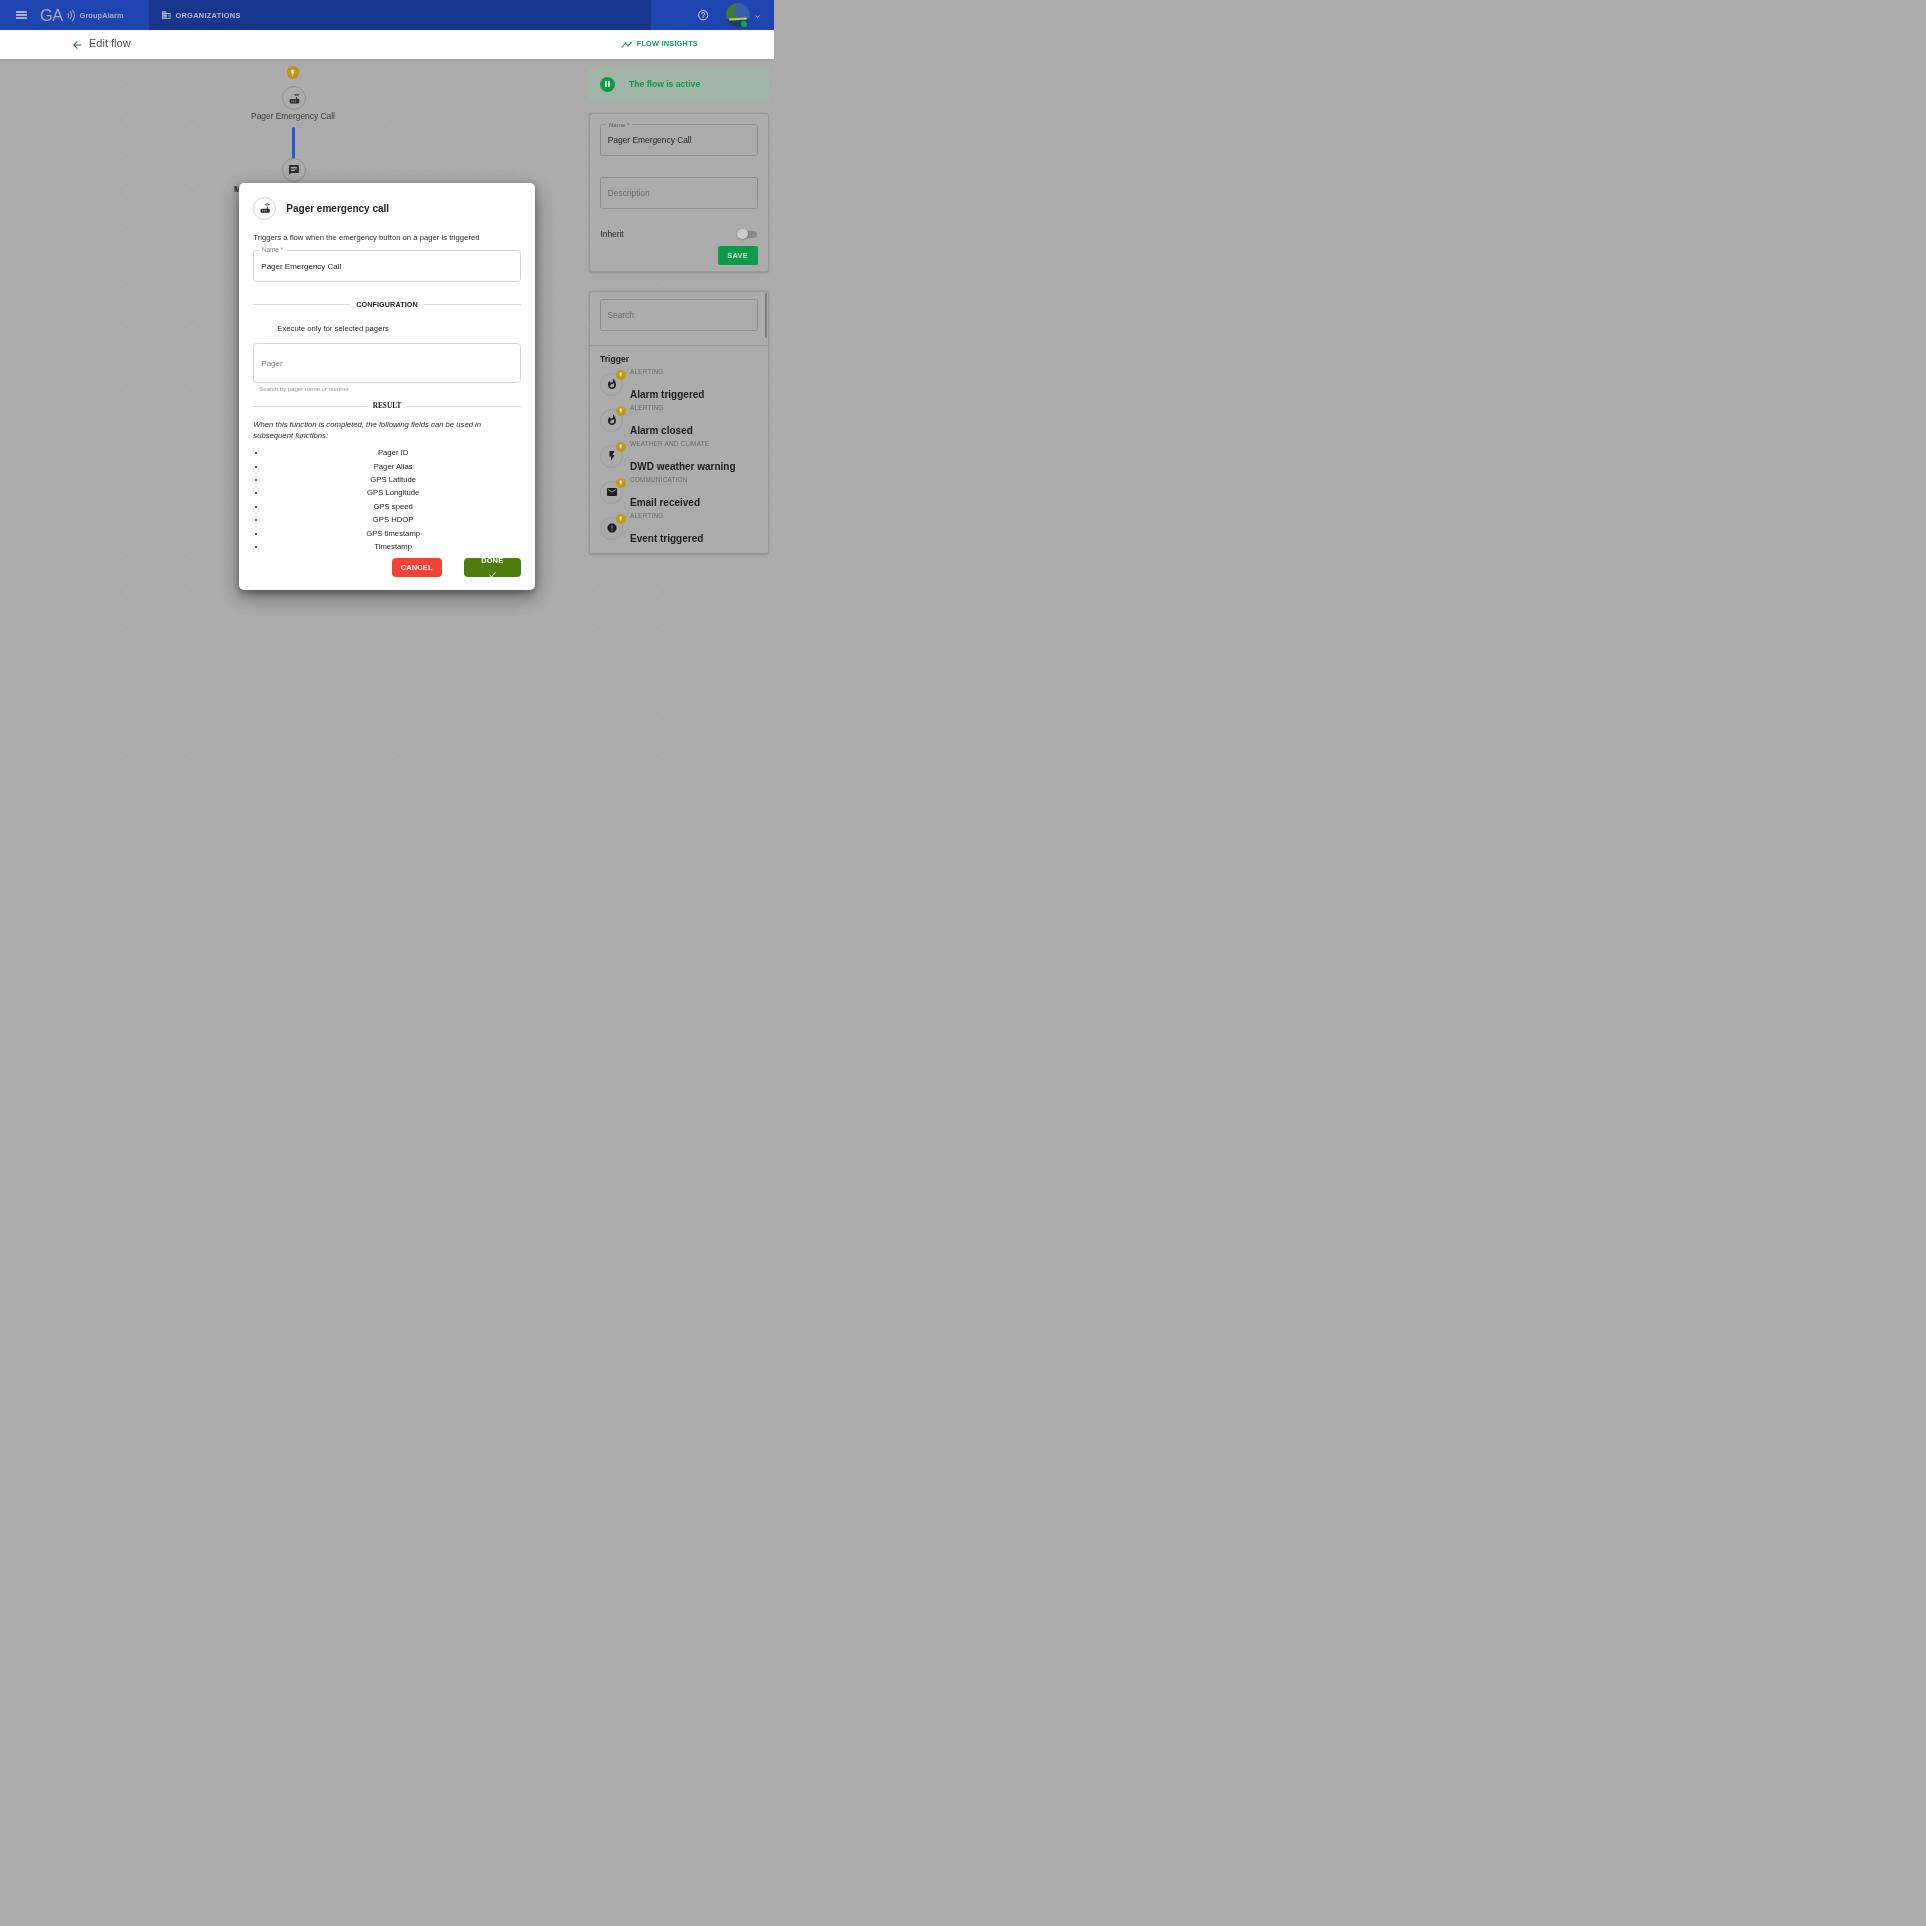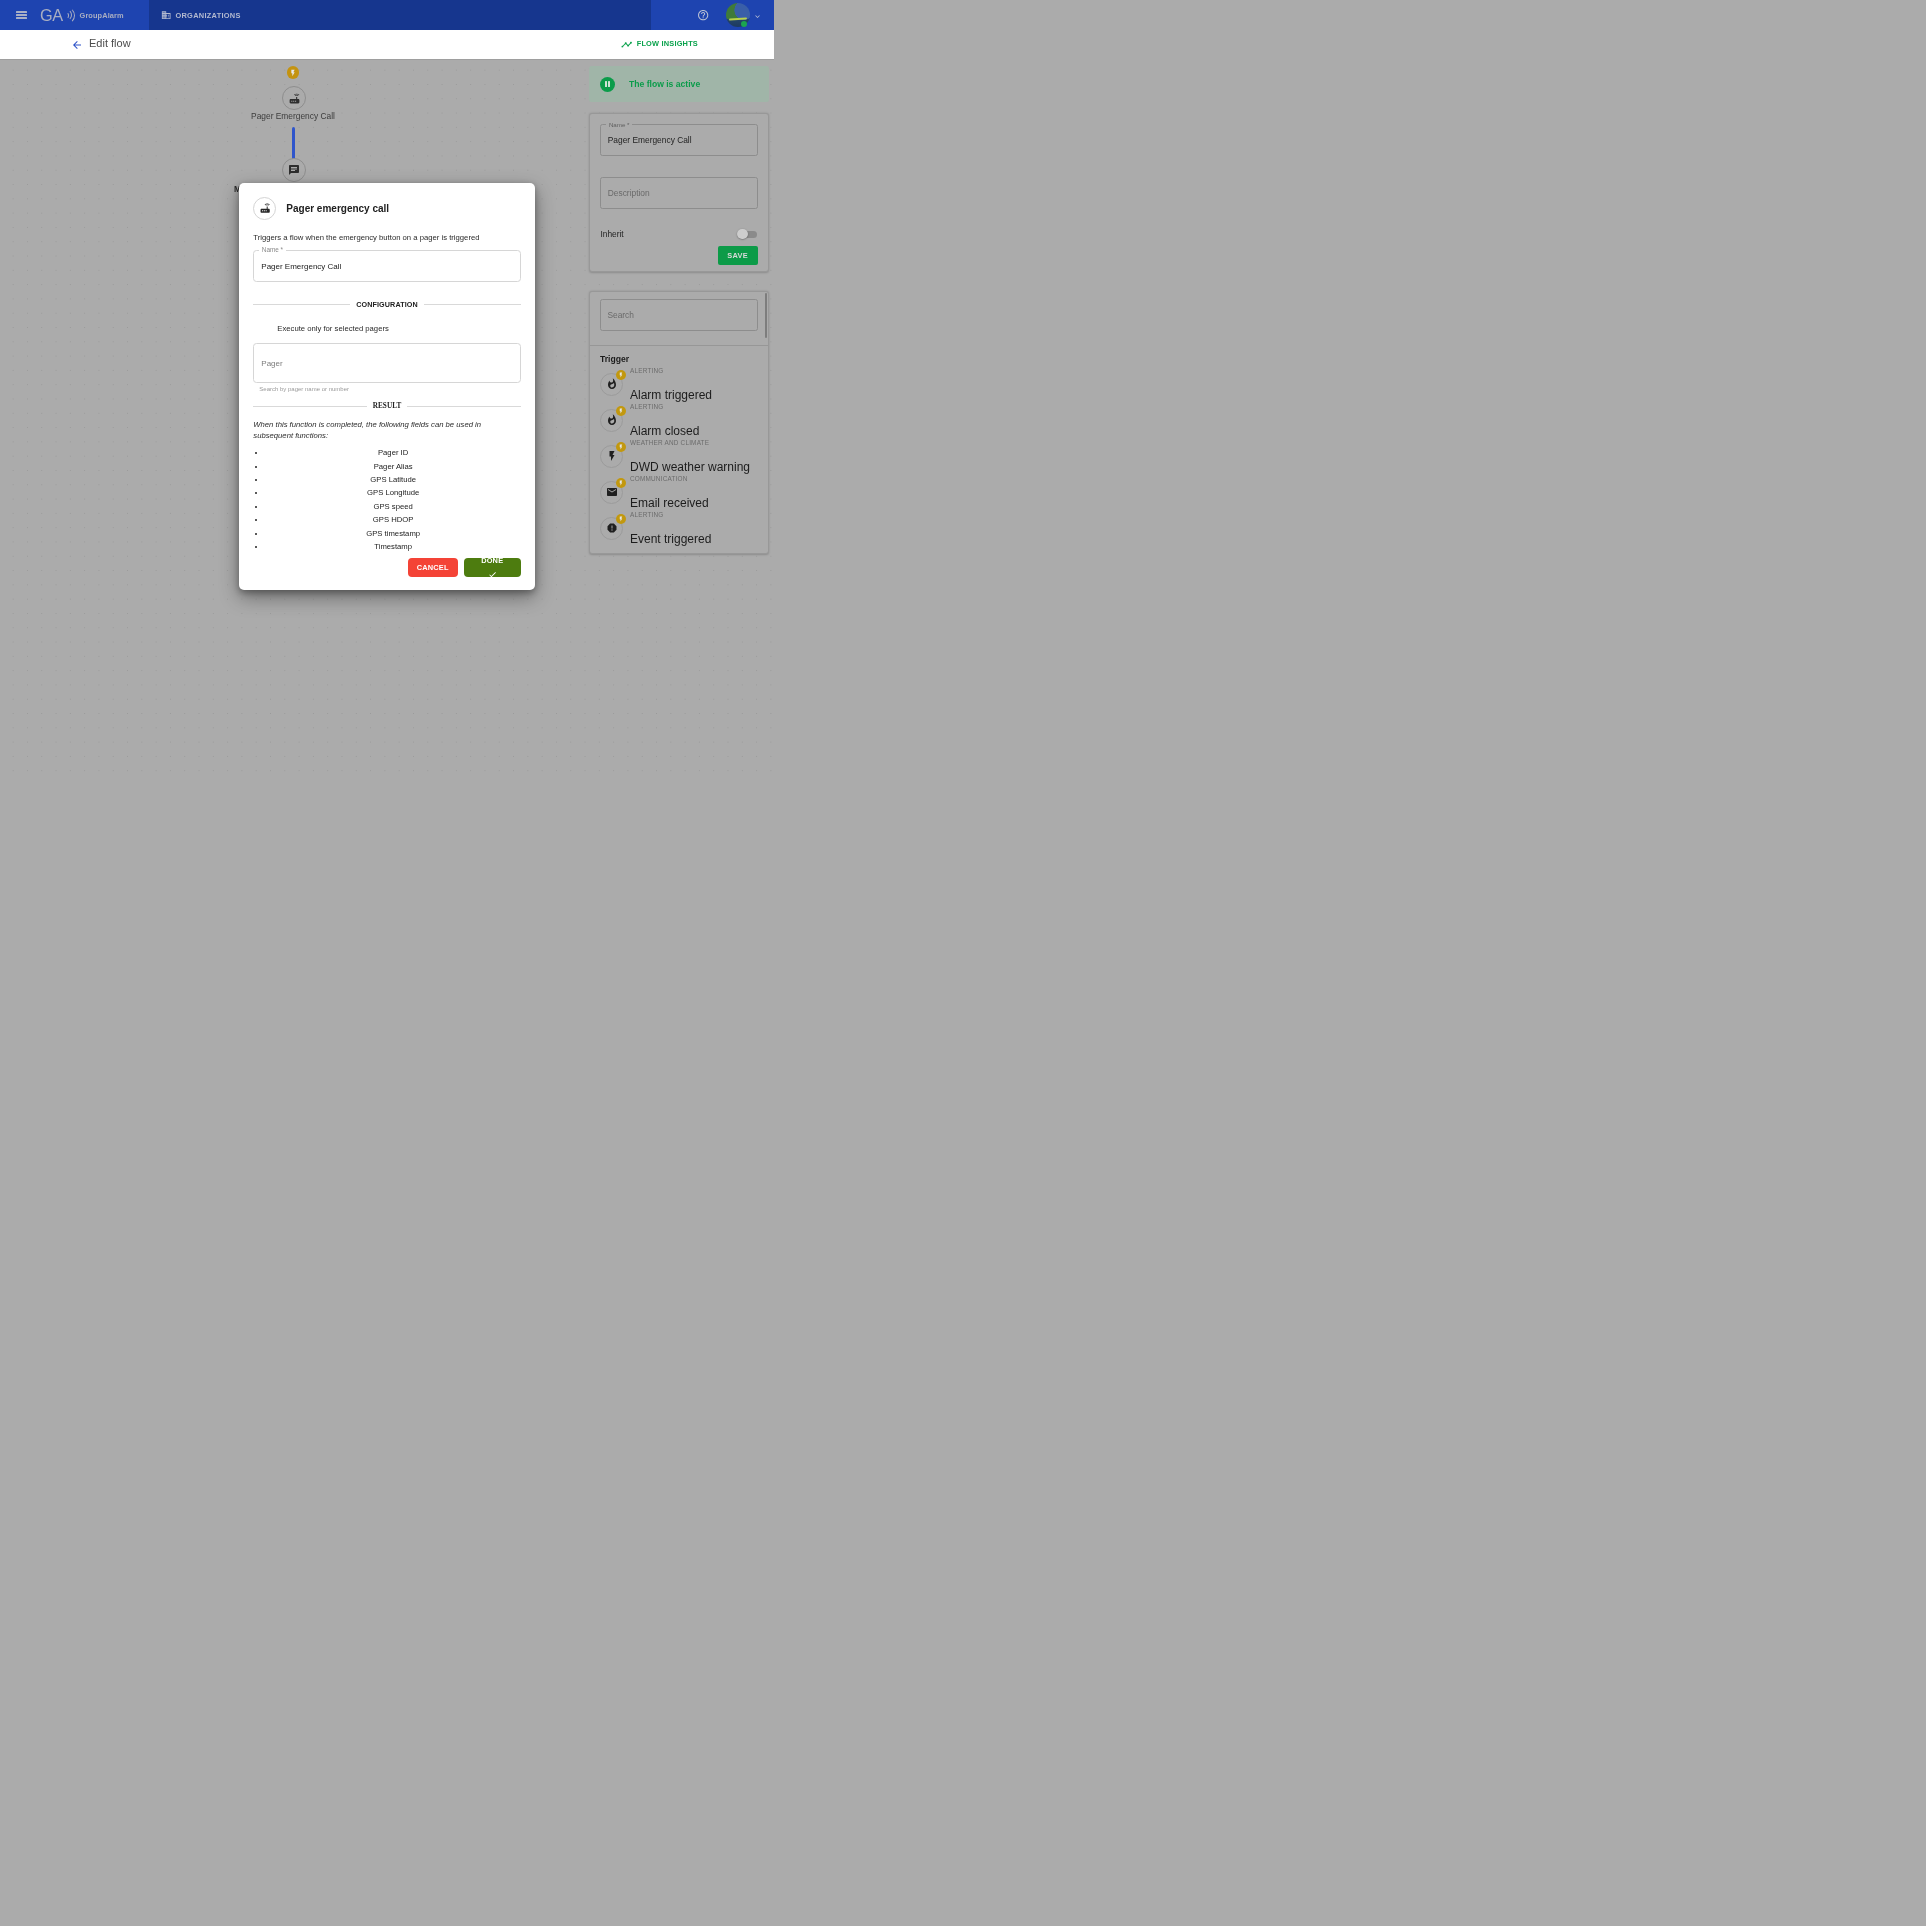--- a/index.html
+++ b/index.html
@@ -89,21 +89,21 @@
   .panel2 { left:589px; top:291px; width:180px; height:263px; padding:7px 10px 0 10px; }
   .f-search { height:32px; }
   .panel2 .divider { margin:14px -10px 0 -10px; border-top:0.7px solid #979797; }
   .sec-title { margin-top:8.4px; font-size:8.6px; font-weight:700; color:#1c1c1c; }
   .trig { display:flex; align-items:center; gap:7px; height:36px; cursor:pointer; }
   .trig .ic { position:relative; width:23px; height:23px; border-radius:50%; border:1.2px solid #9b9b9b;
     display:flex; align-items:center; justify-content:center; color:#1f1f1f; flex:0 0 auto; }
   .trig .badge { position:absolute; right:-4.4px; top:-4.4px; width:10.4px; height:10.4px; border-radius:50%;
     background:#c2980e; display:flex; align-items:center; justify-content:center; color:#e7e7e7; }
   .trig .cat { font-size:6.4px; color:#6b6b6b; letter-spacing:0.2px; }
-  .trig .name { font-size:12px; font-weight:400; color:#1c1c1c; margin-top:14px; }
+  .trig .name { font-size:10px; font-weight:700; color:#1c1c1c; margin-top:14px; }
   .scrollthumb { position:absolute; right:1px; top:1px; width:2.5px; height:45px; border-radius:1.5px;
     background:#7d7d7d; cursor:pointer; }
 
   
   .modal { position:absolute; left:239px; top:183px; width:296px; height:407px; background:#ffffff;
     border-radius:5px; box-shadow:0 7px 19px rgba(0,0,0,.38), 0 2.5px 6px rgba(0,0,0,.28);
     z-index:20; padding:14px 14.3px 13px 14.3px; display:flex; flex-direction:column; }
   .m-head { display:flex; align-items:center; gap:10px; }
   .m-ic { width:23px; height:23px; border-radius:50%; border:1.2px solid #d4d4d4; flex:0 0 auto;
     display:flex; align-items:center; justify-content:center; color:#262626; }
@@ -118,21 +118,21 @@
   .m-divider { display:flex; align-items:center; gap:6px; margin-top:18px; }
   .m-divider .line { flex:1; height:0.7px; background:#d9d9d9; }
   .m-divider .dlabel { font-size:7.2px; font-weight:700; color:#222; letter-spacing:0.1px; }
   .m-exec { margin-top:15.3px; font-size:7.7px; color:#2a2a2a;margin-left:24px; }
   .m-pager { height:40px; margin-top:10.4px; }
   .m-helper { margin-top:3px; margin-left:6px; font-size:6px; color:#9a9a9a; }
   .m-div2 { margin-top:10px;font-family:Liberation Serif, serif; }
   .m-note { margin-top:8.4px; font-size:7.7px; font-style:italic; line-height:11px; color:#2c2c2c; }
   .m-fields { margin-top:7.4px; padding-left:12.3px; }
   .m-fields li { font-size:7.7px; color:#222; margin-bottom:4.4px;text-align:center; }
-  .m-actions { margin-top:auto; display:flex; justify-content:flex-end; gap:6px; }
+  .m-actions { margin-top:auto; display:flex; justify-content:flex-end; gap:22px; }
   .btn { height:19px; border:none; border-radius:4px; color:#fff; font-size:7.4px; font-weight:700;
     letter-spacing:0.2px; cursor:pointer; display:flex; align-items:center; justify-content:center;
     gap:4.4px; padding:0 9.4px; font-family:inherit; }
   .btn-cancel { background:#f44336; width:50px; }
   .btn-done { background:#4d7c0f; width:57px;flex-direction:column; }
   svg { display:block; }
 </style>
 </head>
 <body>
 

